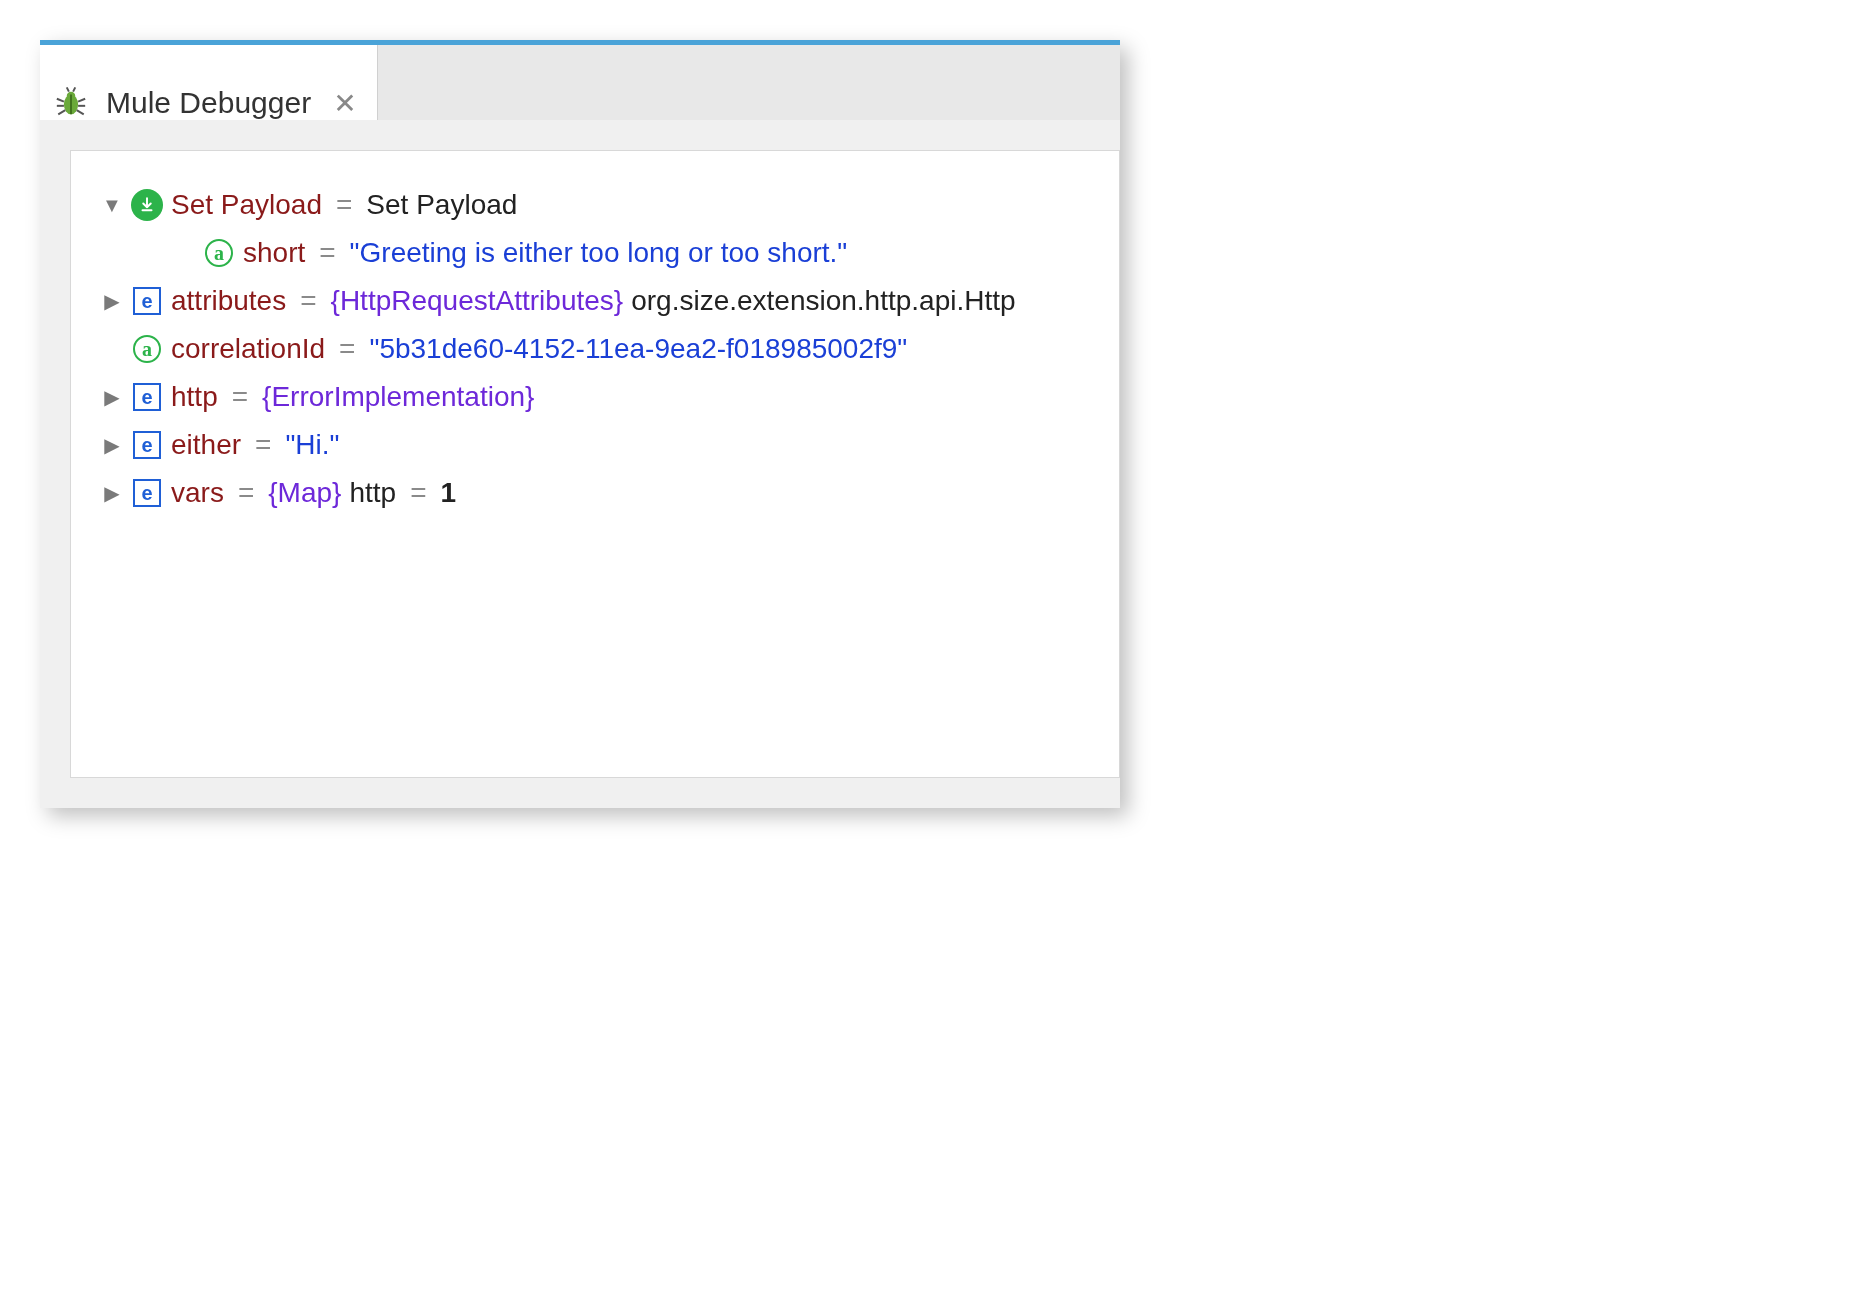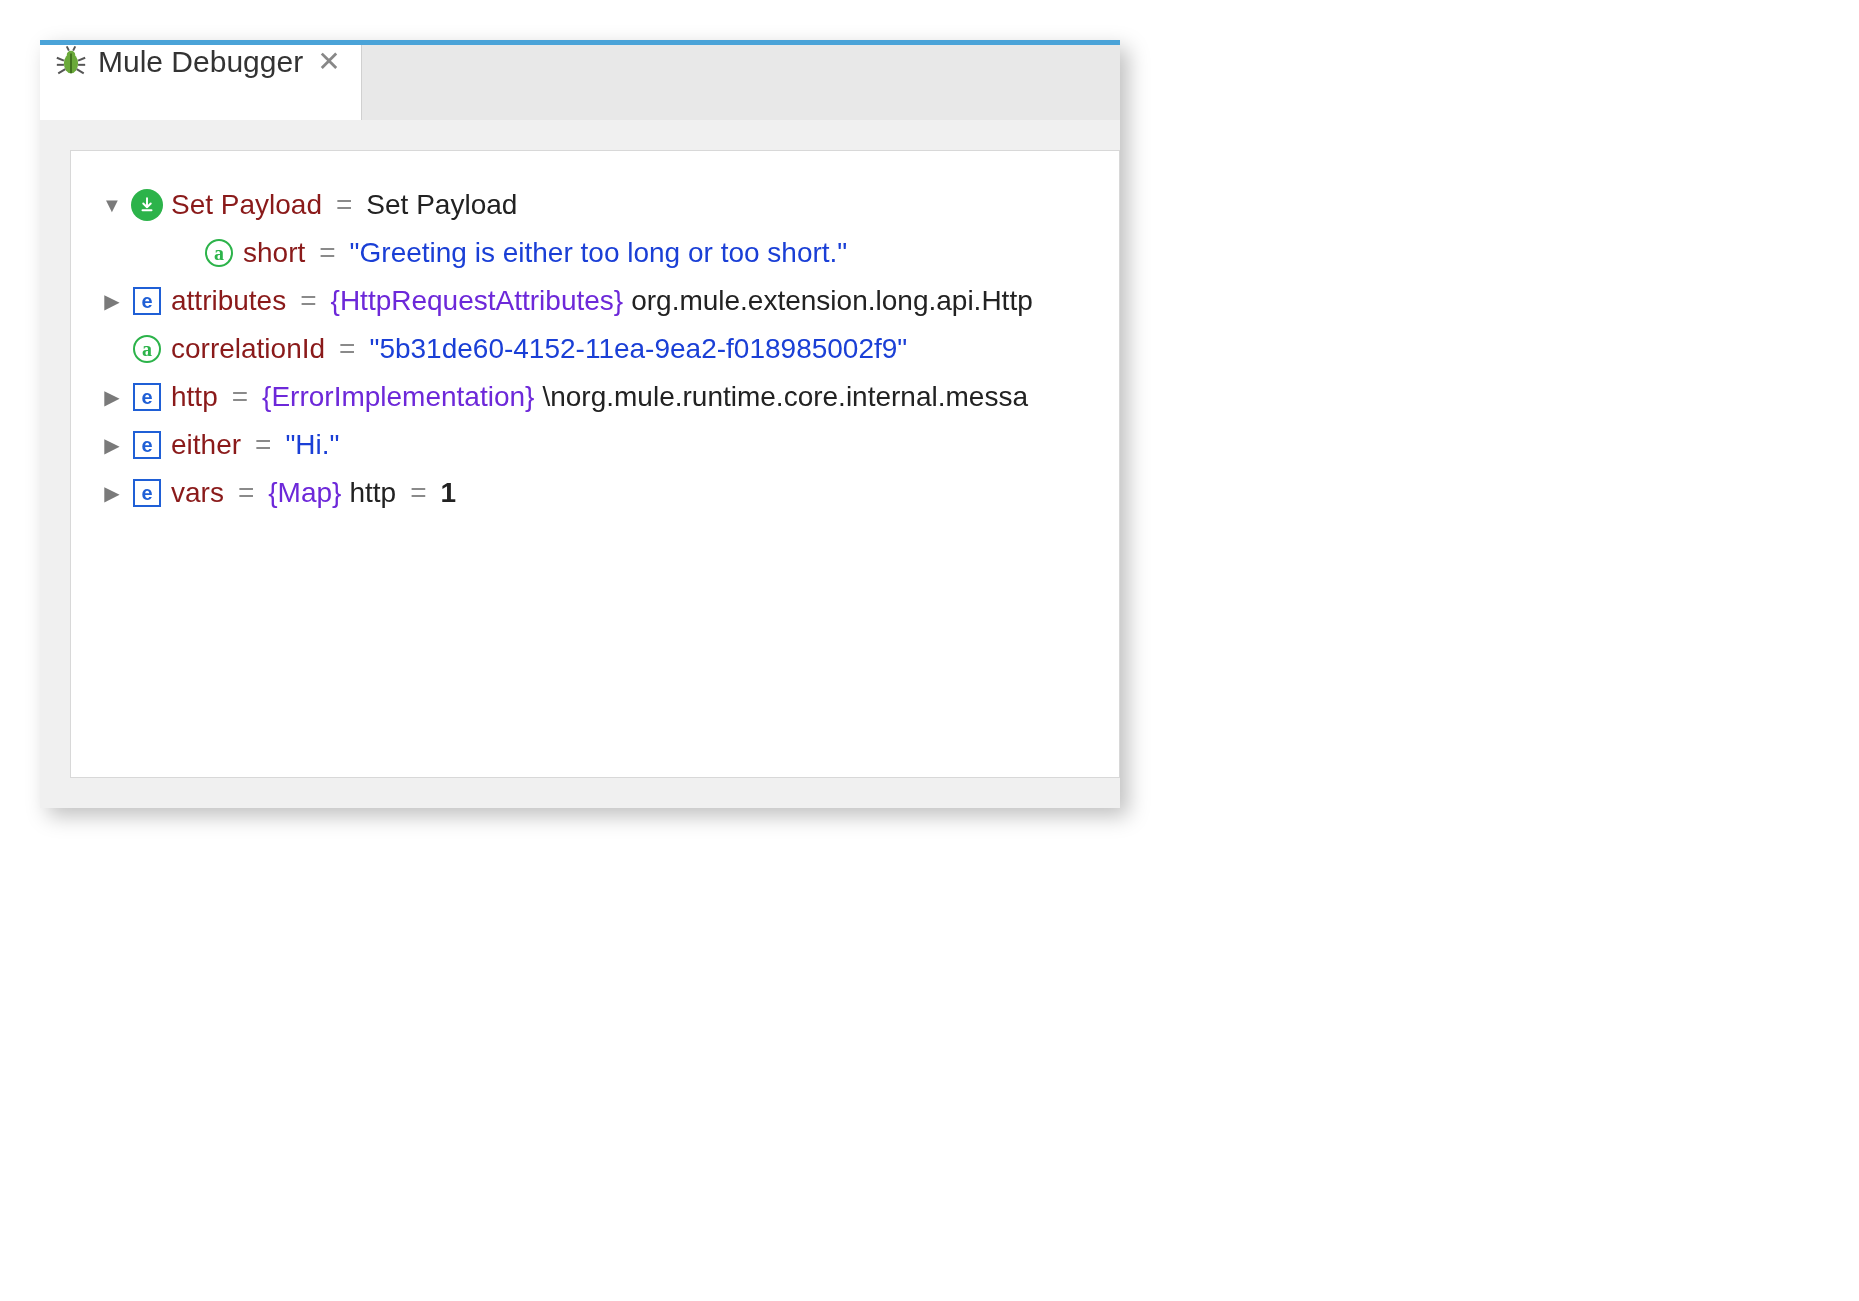--- a/index.html
+++ b/index.html
@@ -18,22 +18,22 @@
   .tab-bar {
     background: #e8e8e8;
     border-top: 5px solid #4aa3d8;
     display: flex;
     align-items: stretch;
     height: 80px;
   }
   .tab {
     background: #ffffff;
     display: flex;
-    align-items: flex-start;
-    gap: 10px;
+    align-items: flex-end;
+    gap: 18px;
     padding: 0 20px 0 14px;
     border-right: 1px solid #d0d0d0;
   }
   .tab .bug-icon {
     width: 34px; height: 34px;
     position: relative;
     display: inline-flex;
     align-items: center;
     justify-content: center;
   }
@@ -178,42 +178,41 @@
       </div>
 
       <div class="row indent-0">
         <span class="twisty">▶</span>
         <span class="icon">
             <span class="icon-e">e</span>
           </span>
         <span class="name">attributes</span>
         <span class="eq">=</span>
         <span class="type">{HttpRequestAttributes}</span>
-        <span class="val-plain">org.mule.extension.long.api.Http</span>
+        <span class="val-plain">org.size.extension.http.api.Http</span>
       </div>
 
       <div class="row indent-0">
         <span class="twisty-spacer"></span>
         <span class="icon">
             <span class="icon-a">a</span>
           </span>
         <span class="name">correlationId</span>
         <span class="eq">=</span>
         <span class="val-str">"5b31de60-4152-11ea-9ea2-f018985002f9"</span>
       </div>
 
       <div class="row indent-0">
         <span class="twisty">▶</span>
         <span class="icon">
             <span class="icon-e">e</span>
           </span>
         <span class="name">http</span>
         <span class="eq">=</span>
         <span class="type">{ErrorImplementation}</span>
-        <span class="val-plain">\norg.mule.runtime.core.internal.messa</span>
       </div>
 
       <div class="row indent-0">
         <span class="twisty">▶</span>
         <span class="icon">
             <span class="icon-e">e</span>
           </span>
         <span class="name">either</span>
         <span class="eq">=</span>
         <span class="val-str">"Hi."</span>

